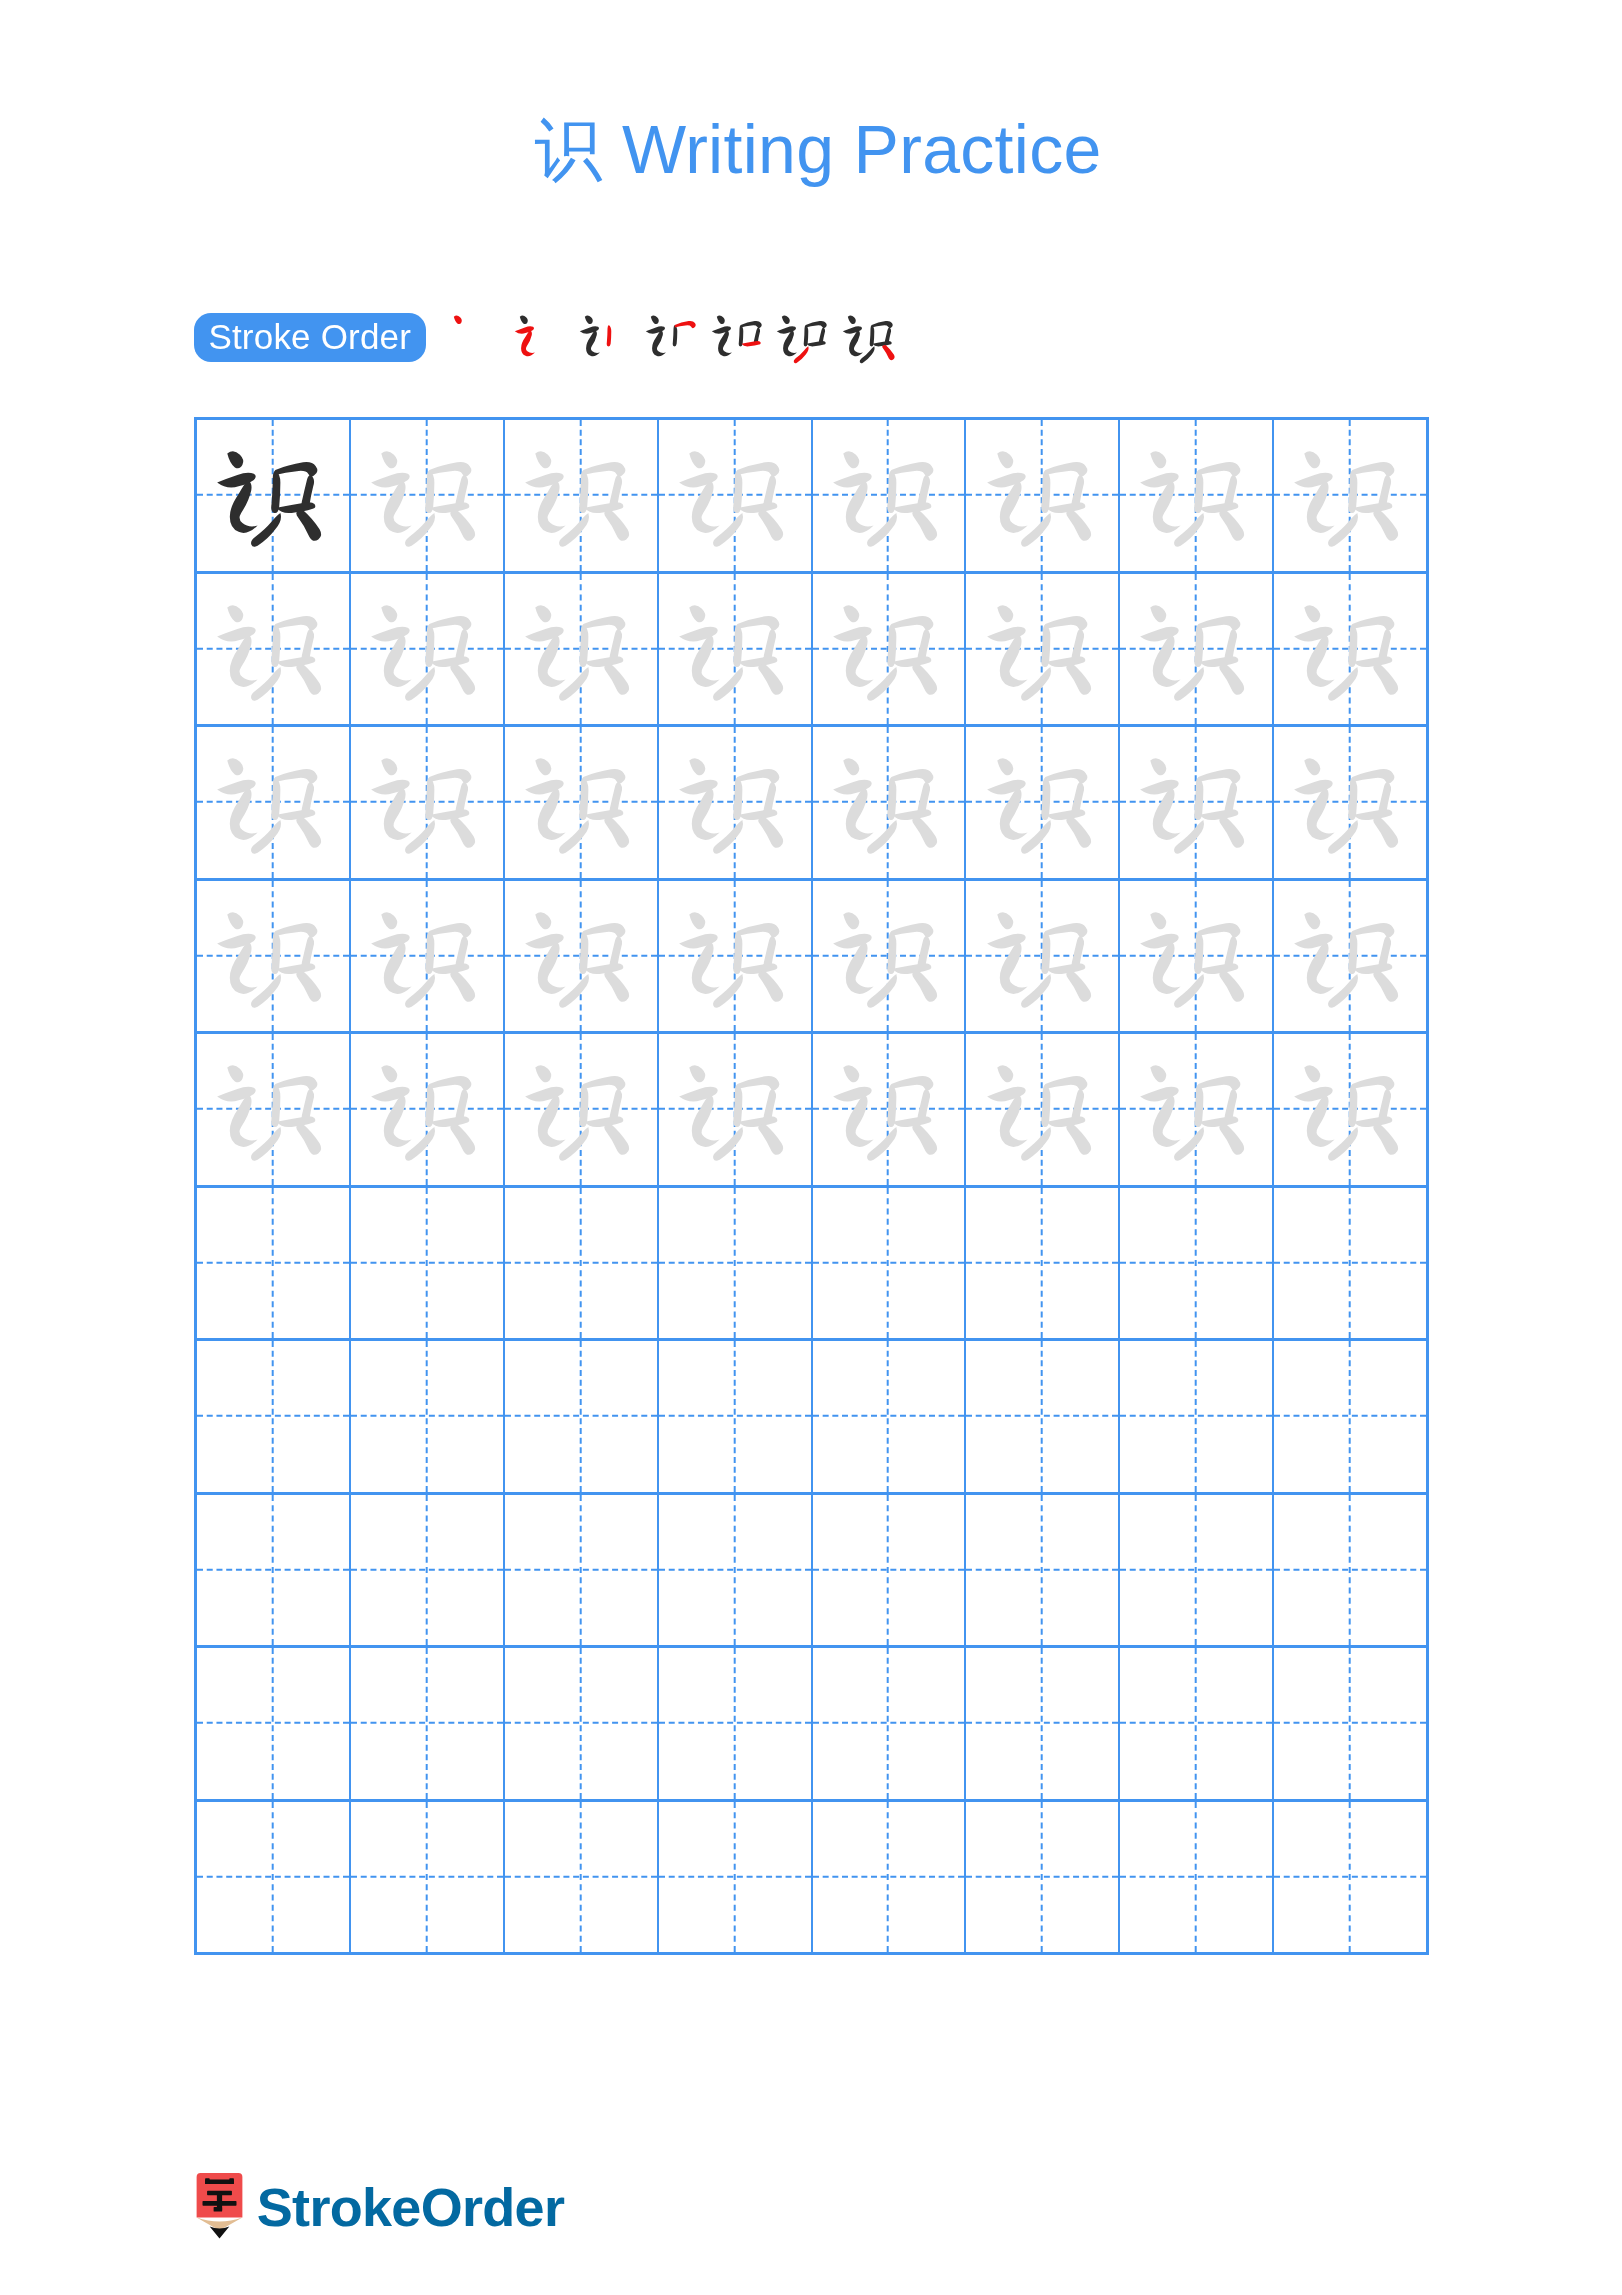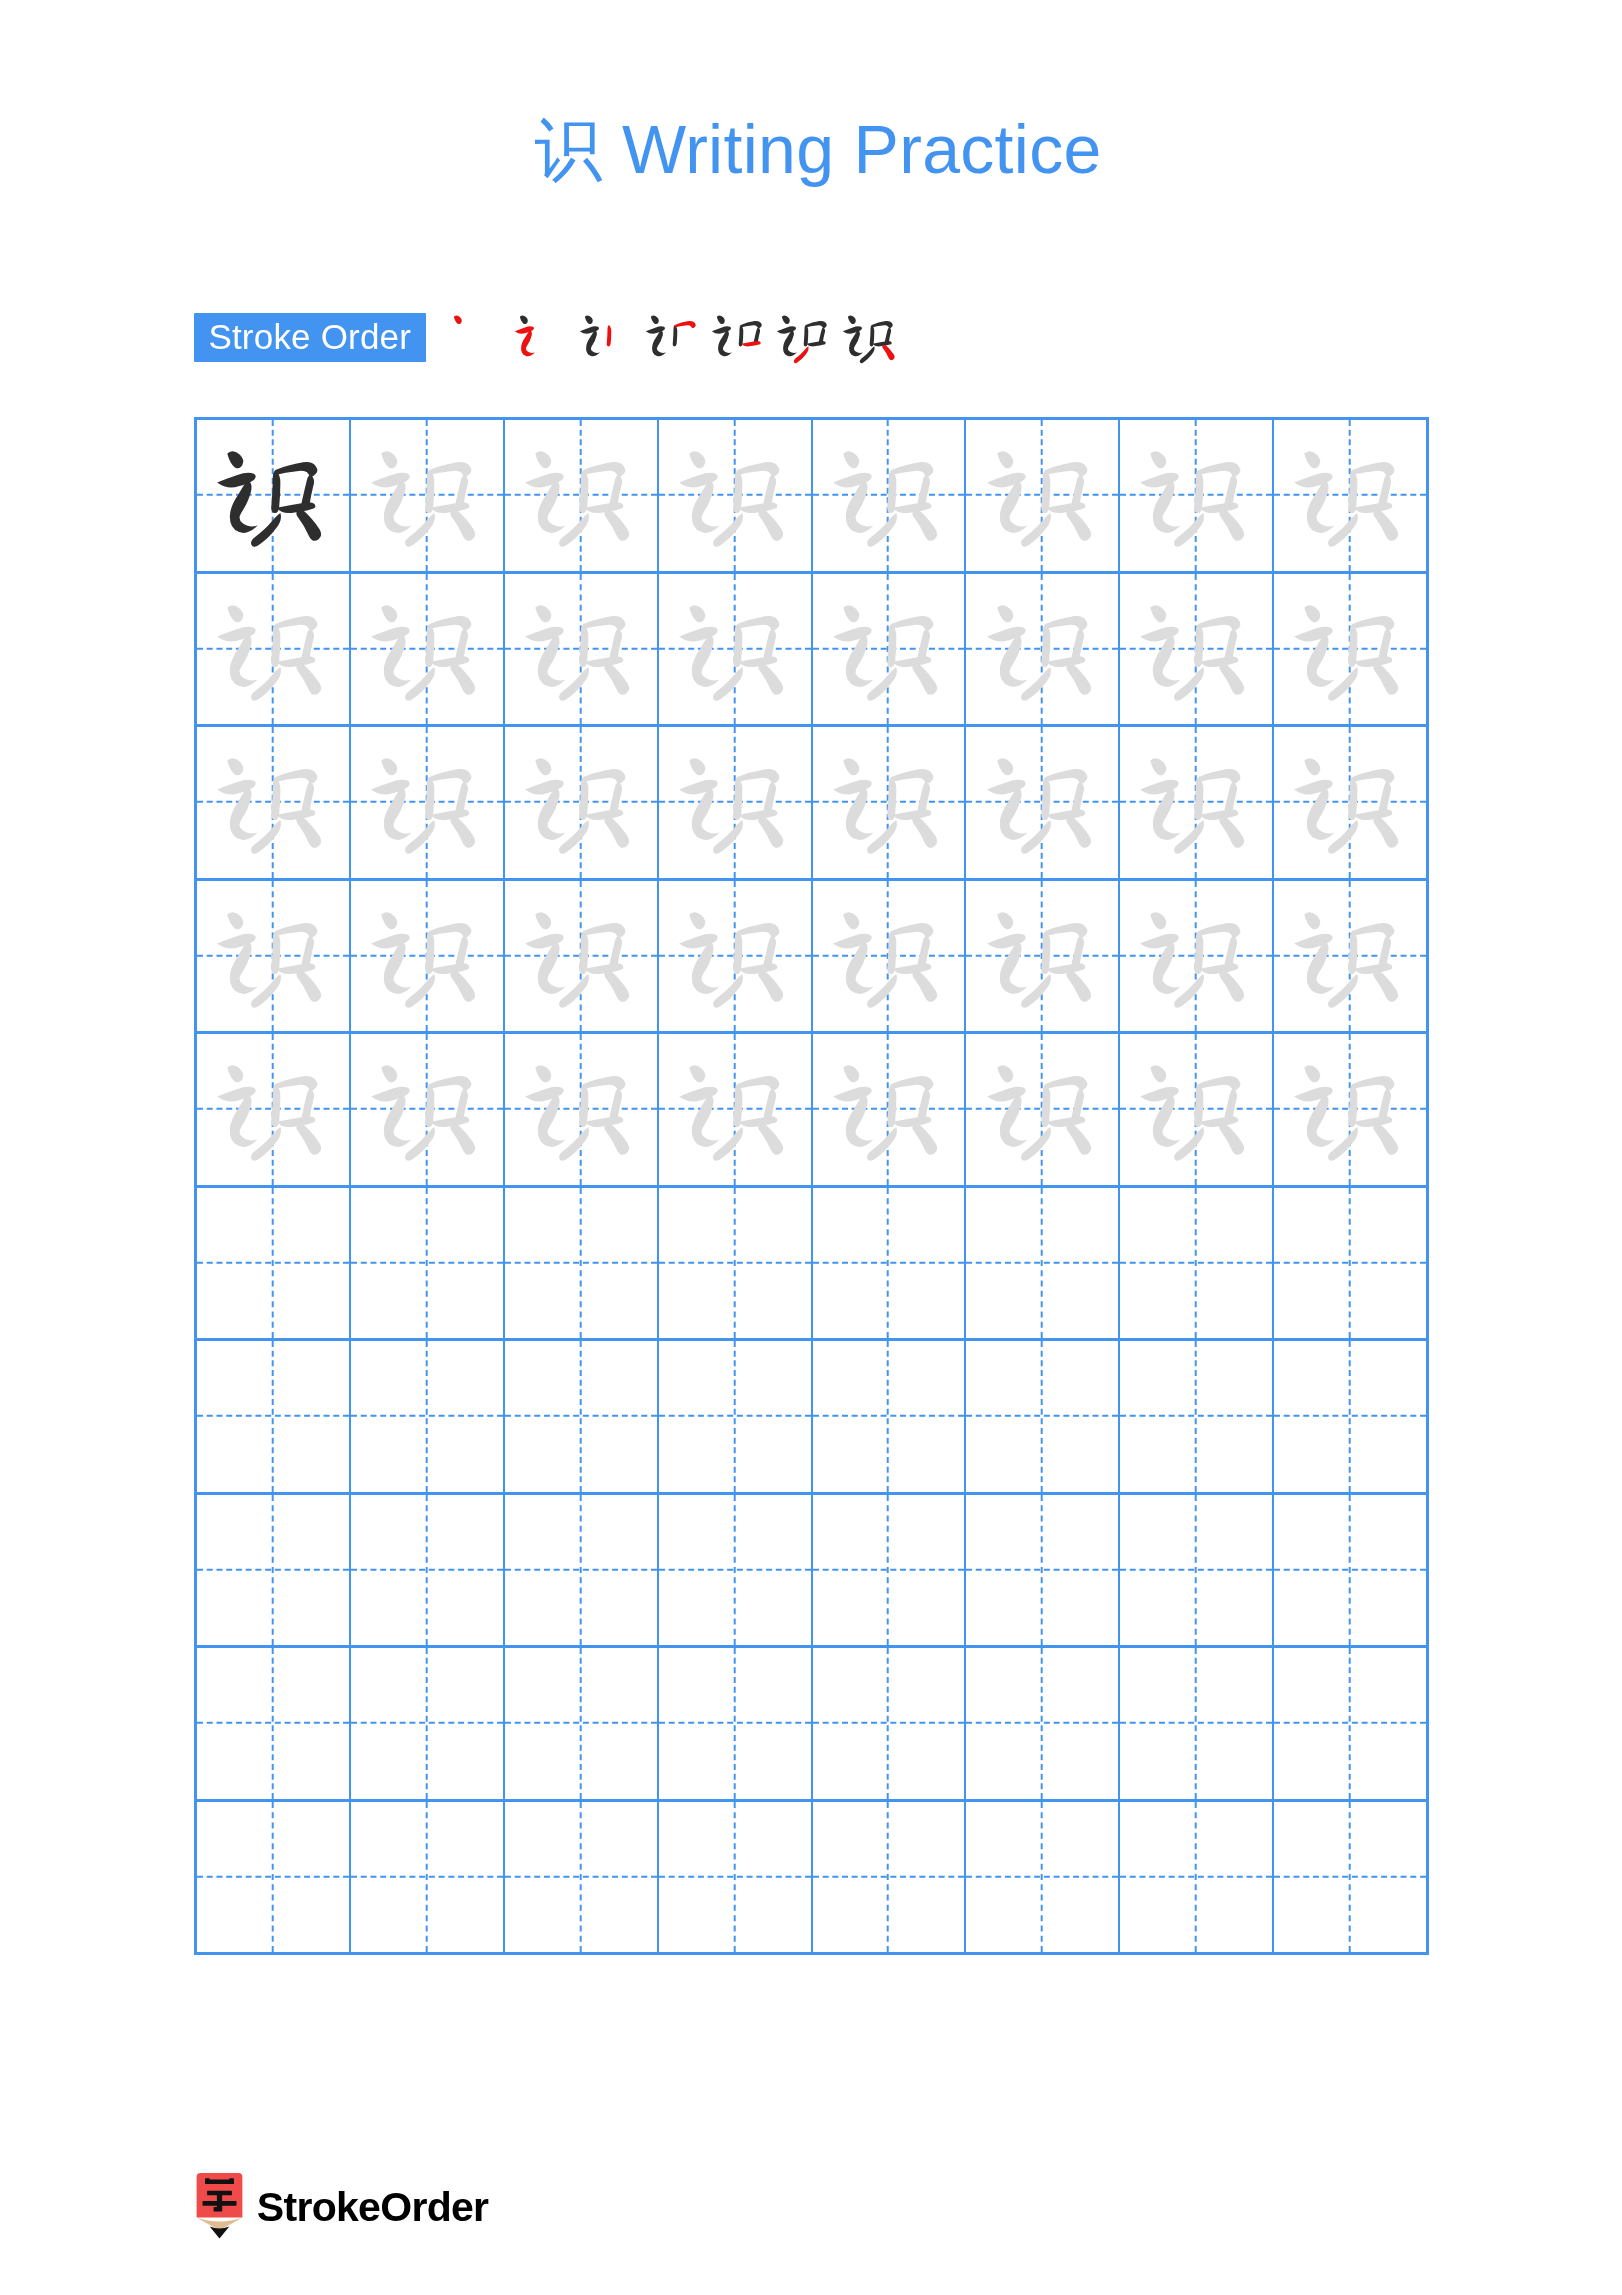--- a/index.html
+++ b/index.html
@@ -38,21 +38,21 @@
     left: 194px;
     display: flex;
     align-items: center;
     height: 63px;
   }
   .stroke-order-badge {
     background: #4294f0;
     color: #ffffff;
     font-size: 35px;
     font-weight: 400;
-    border-radius: 1px;
+    border-radius: 17px;
     padding: 5.9px 14.4px 8.5px 14.4px;
     line-height: 1;
     white-space: nowrap;
     letter-spacing: 0.2px;
   }
   .stroke-steps {
     display: flex;
     align-items: flex-start;
     margin-left: 19.6px;
   }
@@ -159,23 +159,23 @@
     gap: 11.8px;
     margin-right: 124px;
   }
   .brand-logo {
     width: 51px;
     height: 68px;
     display: block;
     flex: 0 0 auto;
   }
   .brand-name {
-    font-size: 41px;
+    font-size: 54px;
     font-weight: bold;
-    color: #000000;
+    color: #0369a1;
     white-space: nowrap;
     letter-spacing: -0.7px;
   }
 </style>
 </head>
 <body>
 
 <div class="page-title">识 Writing Practice</div>
 
 <div class="stroke-order-row">

